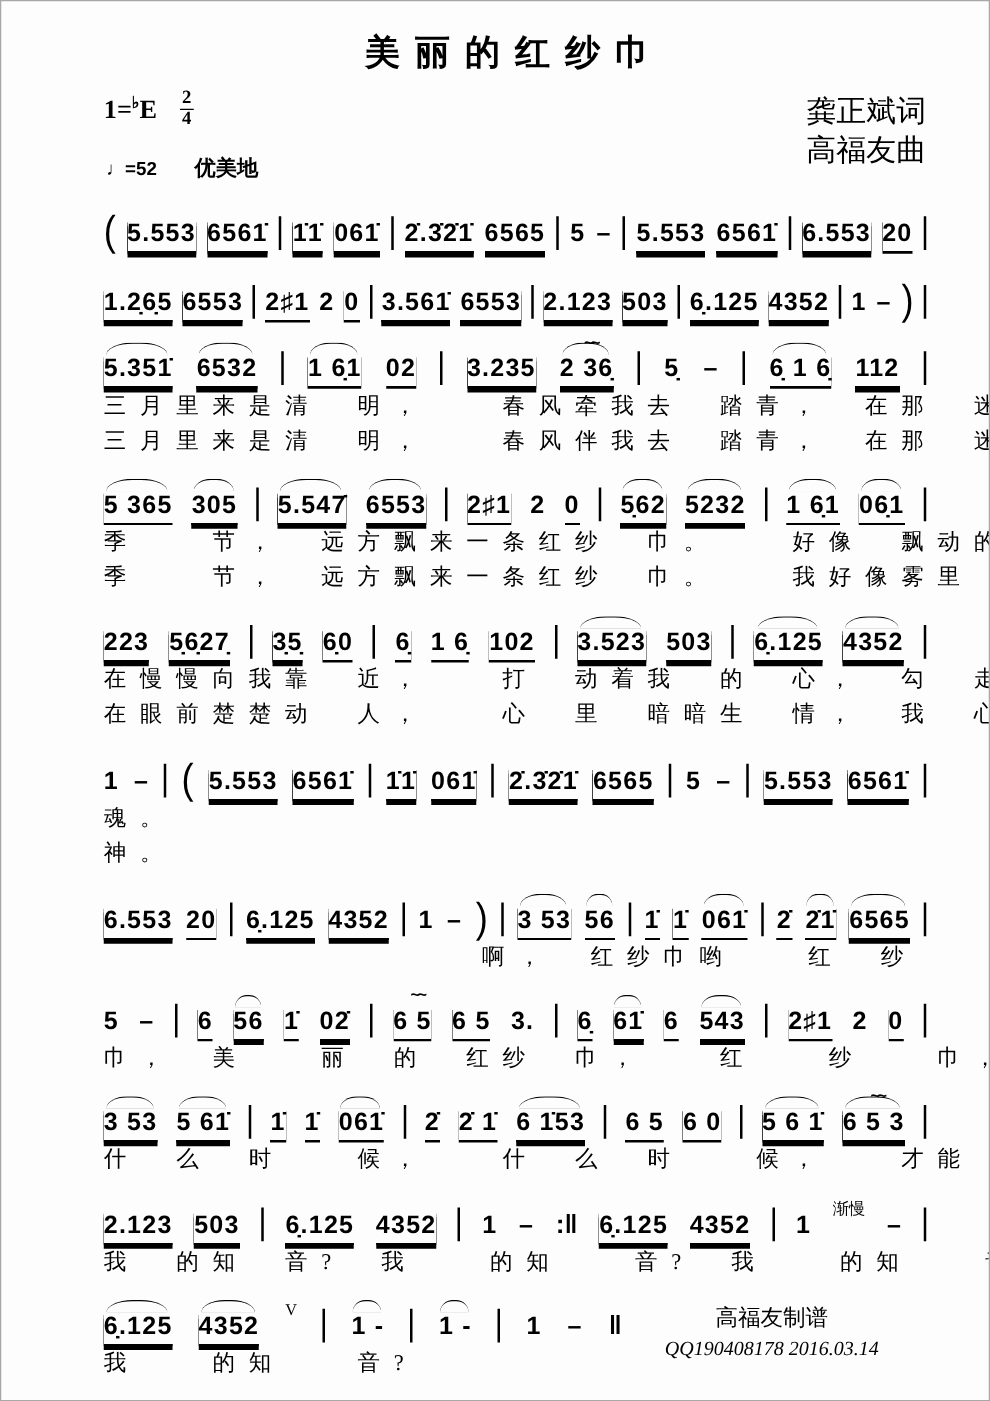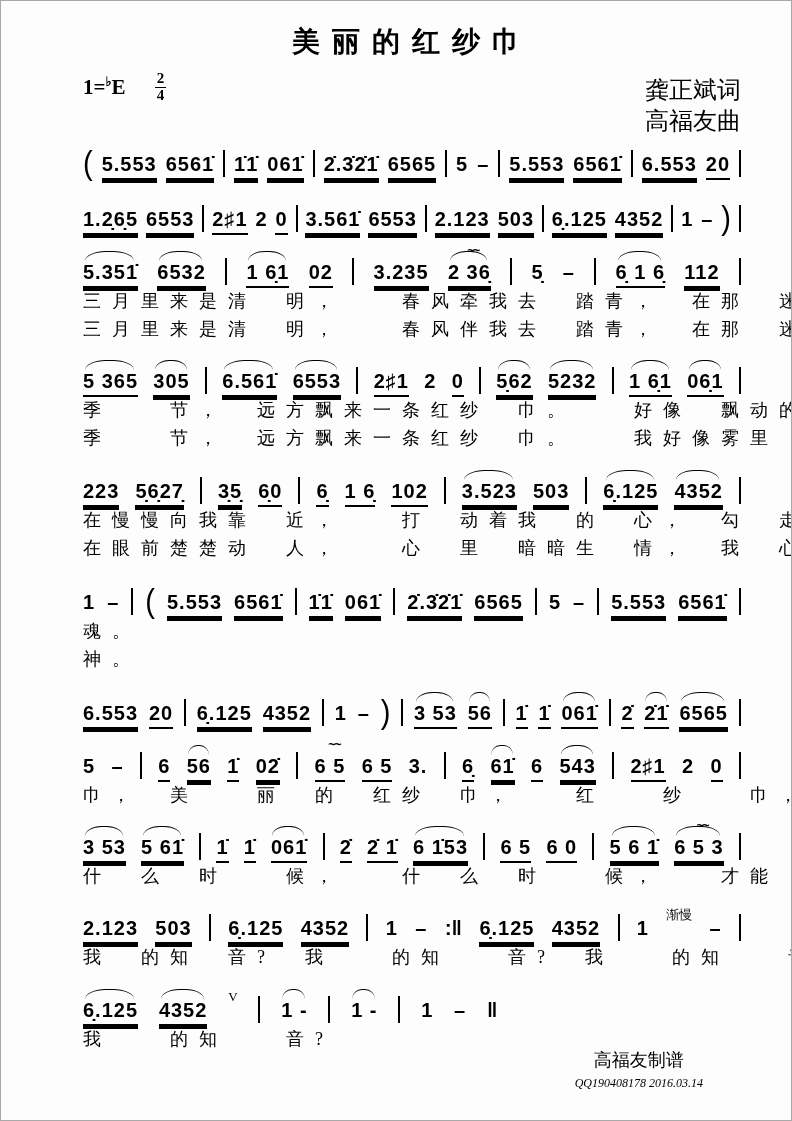--- a/index.html
+++ b/index.html
@@ -7,21 +7,21 @@
     width:792px;height:1121px;box-sizing:border-box;
     background:#fdfdfd;border:1px solid #a8a8a8;
     font-family:"Liberation Sans",sans-serif;color:#000;overflow:hidden;
   }
   .sheet{padding:14px 50px 0 82px;position:relative;height:100%;box-sizing:border-box;}
   .title{
     text-align:center;font-family:"Liberation Serif",serif;font-weight:bold;
     font-size:28px;letter-spacing:12px;margin:8px 0 10px 0;
   }
   .meta-row{display:flex;justify-content:space-between;align-items:flex-start;height:52px;}
-  .key-sig{font-family:"Liberation Serif",serif;font-weight:bold;font-size:21px;display:flex;align-items:center;gap:25px;}
+  .key-sig{font-family:"Liberation Serif",serif;font-weight:bold;font-size:21px;display:flex;align-items:center;gap:14px;}
   .key-sig sup{font-size:13px;vertical-align:super;}
   .frac{display:inline-flex;flex-direction:column;align-items:center;font-size:15px;line-height:1.05;margin-left:4px;}
   .frac .den{border-top:1.5px solid #000;padding:0 2px;}
   .credits{font-family:"Liberation Serif",serif;font-size:24px;line-height:1.3;text-align:left;margin-top:4px;}
   .tempo-row{font-size:15px;font-weight:bold;margin:0 0 2px 2px;}
   .tempo-row .expr{font-family:"Liberation Serif",serif;font-size:17px;margin-left:26px;}
   .line{margin-top:10px;}
   .notation-row{
     display:flex;justify-content:space-between;align-items:flex-end;
     padding-top:15px;font-weight:bold;font-size:20px;line-height:1.1;
@@ -42,21 +42,21 @@
   .paren{font-size:29px;font-weight:normal;transform:scaleY(1.15);margin-bottom:-2px;}
   .ann{font-family:Liberation Serif, serif;font-size:13px;font-weight:normal;align-self:flex-start;margin-top:-6px;}
   .lyric-row{
     font-family:"Liberation Serif",serif;font-size:18px;letter-spacing:11px;
     white-space:pre;line-height:1.4;margin-top:3px;
   }
   .footer{
     position:absolute;right:88px;bottom:28px;text-align:center;
     font-family:"Liberation Serif",serif;font-size:18px;line-height:1.5;
   }
-  .footer .qq{font-style:italic;font-size:12px;}
+  .footer .qq{font-style:italic;font-size:16px;}
 </style>
 </head>
 <body>
 
 <div class="sheet">
 
   <h1 class="title">美丽的红纱巾</h1>
 
   <div class="meta-row">
     <div class="key-sig">
@@ -65,20 +65,24 @@
         <span class="num">2</span>
         <span class="den">4</span>
       </span>
     </div>
     <div class="credits">
       <div>龚正斌词</div>
       <div>高福友曲</div>
     </div>
   </div>
 
+  <div class="tempo-row">
+    <span>♩=52</span>
+    <span class="expr">优美地</span>
+  </div>
 
   <div id="score">
       <div class="line">
         <div class="notation-row">
           <span class="paren">(</span>
           <span class="note u2">5.553</span>
           <span class="note u2">6561̇</span>
           <span class="bar"></span>
           <span class="note u2">1̇1̇</span>
           <span class="note u2">061̇</span>
@@ -140,21 +144,21 @@
           <span class="bar"></span>
         </div>
         <div class="lyric-row">三月里来是清　明，　　春风牵我去　踏青，　在那　迷人的</div>
         <div class="lyric-row">三月里来是清　明，　　春风伴我去　踏青，　在那　迷人的</div>
       </div>
       <div class="line">
         <div class="notation-row">
           <span class="note u1 arc">5 365</span>
           <span class="note u2 arc">305</span>
           <span class="bar"></span>
-          <span class="note u2 arc">6.561̇</span>
+          <span class="note u2 arc">5.547̇</span>
           <span class="note u2 arc">6553</span>
           <span class="bar"></span>
           <span class="note u1">2♯1</span>
           <span class="note">2</span>
           <span class="note u1">0</span>
           <span class="bar"></span>
           <span class="note u2 arc">5̣62</span>
           <span class="note u2 arc">5232</span>
           <span class="bar"></span>
           <span class="note u1 arc">1 6̣1</span>
@@ -228,20 +232,21 @@
           <span class="bar"></span>
           <span class="note u1">1̇</span>
           <span class="note u1">1̇</span>
           <span class="note u1 arc">061̇</span>
           <span class="bar"></span>
           <span class="note u1">2̇</span>
           <span class="note u1 arc">2̇1̇</span>
           <span class="note u2 arc">6565</span>
           <span class="bar"></span>
         </div>
+        <div class="lyric-row" style="margin-left: 46%;">啊，　红纱巾哟　　红　纱</div>
       </div>
       <div class="line">
         <div class="notation-row">
           <span class="note">5</span>
           <span class="note">–</span>
           <span class="bar"></span>
           <span class="note u1">6</span>
           <span class="note u2 arc">56</span>
           <span class="note u1">1̇</span>
           <span class="note u2">02̇</span>

